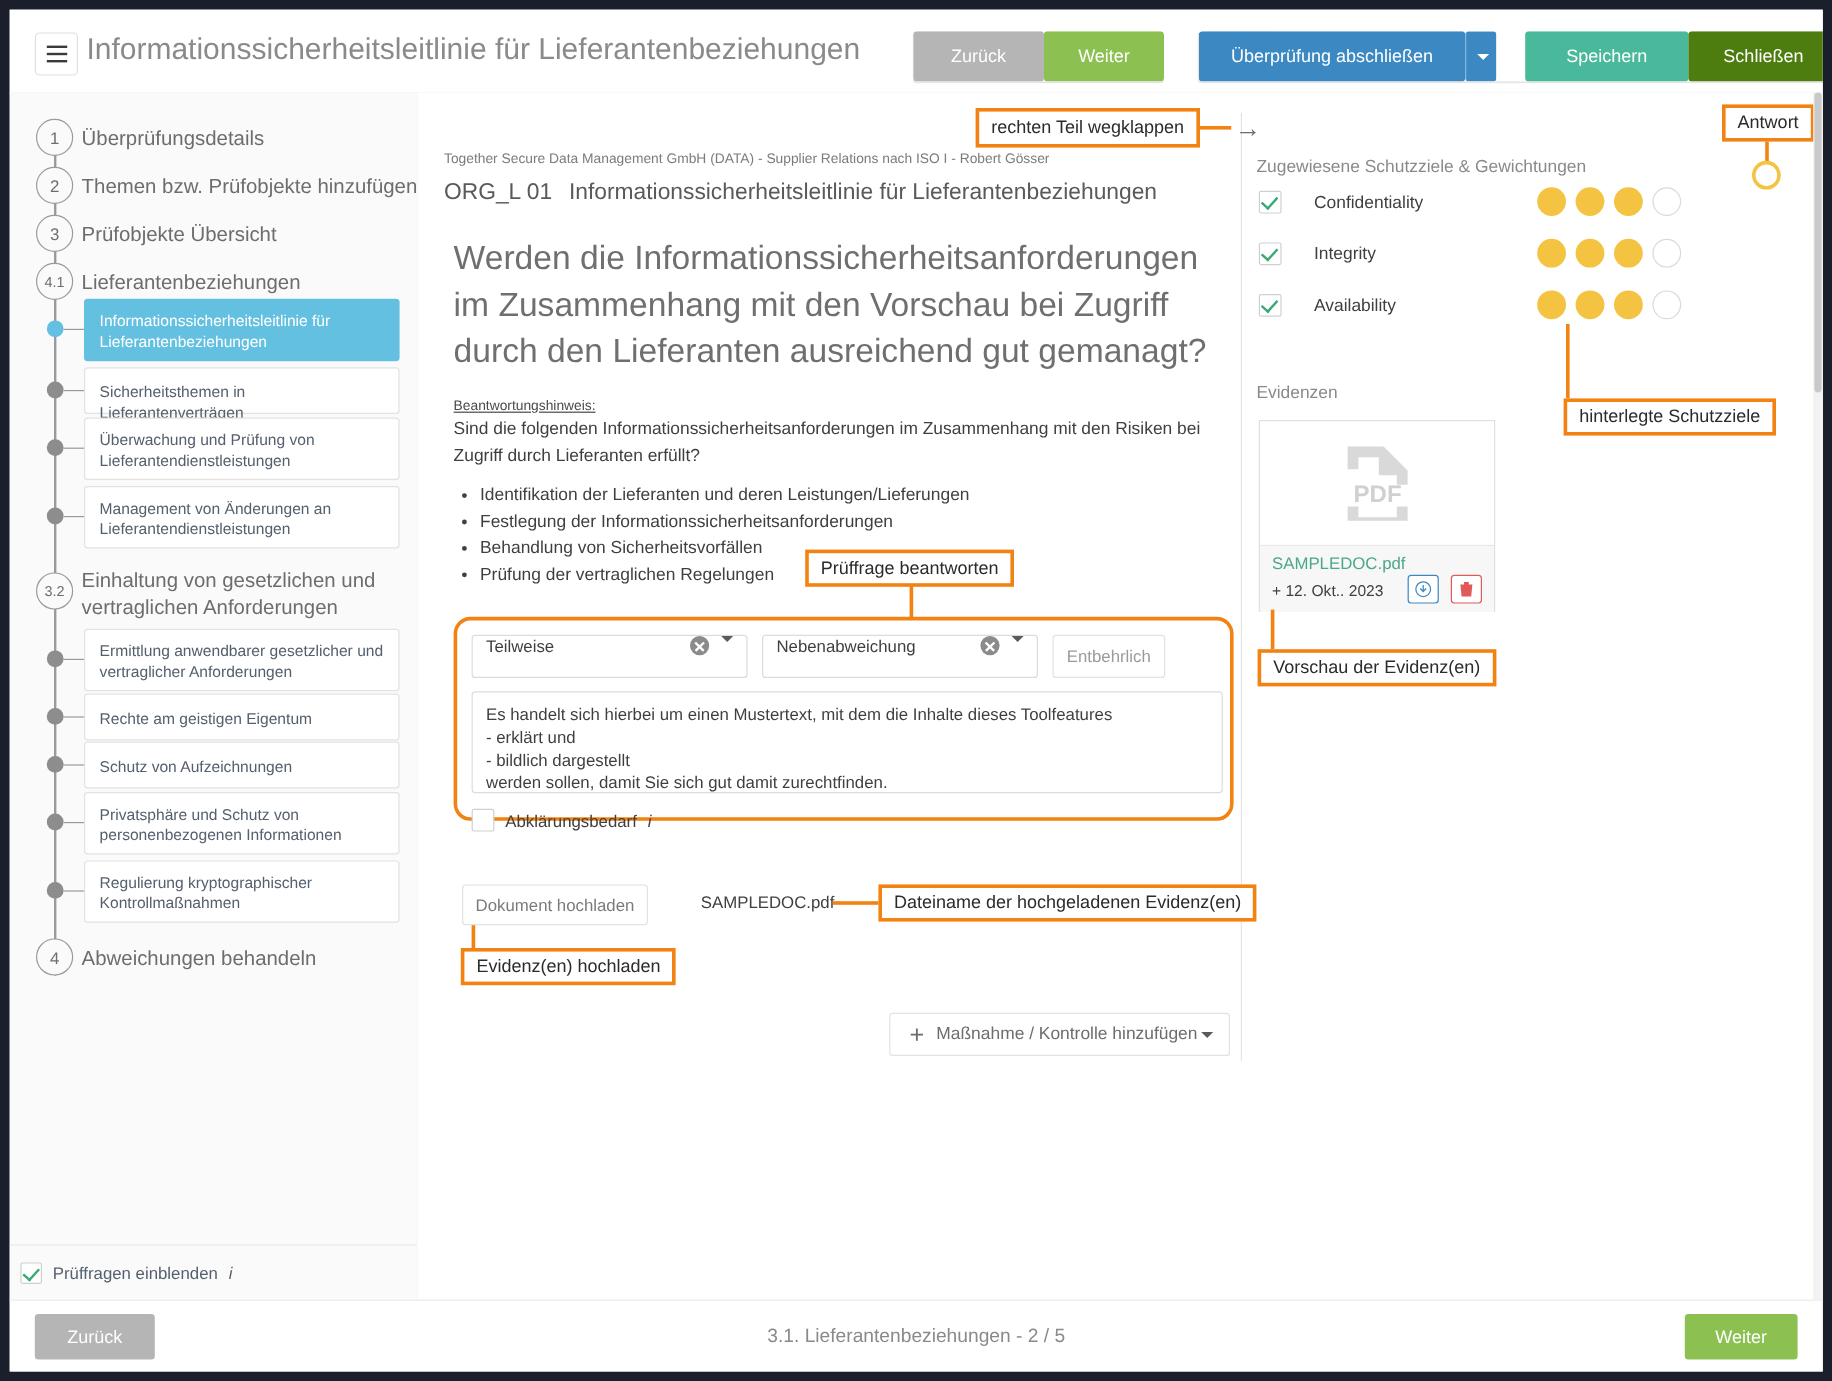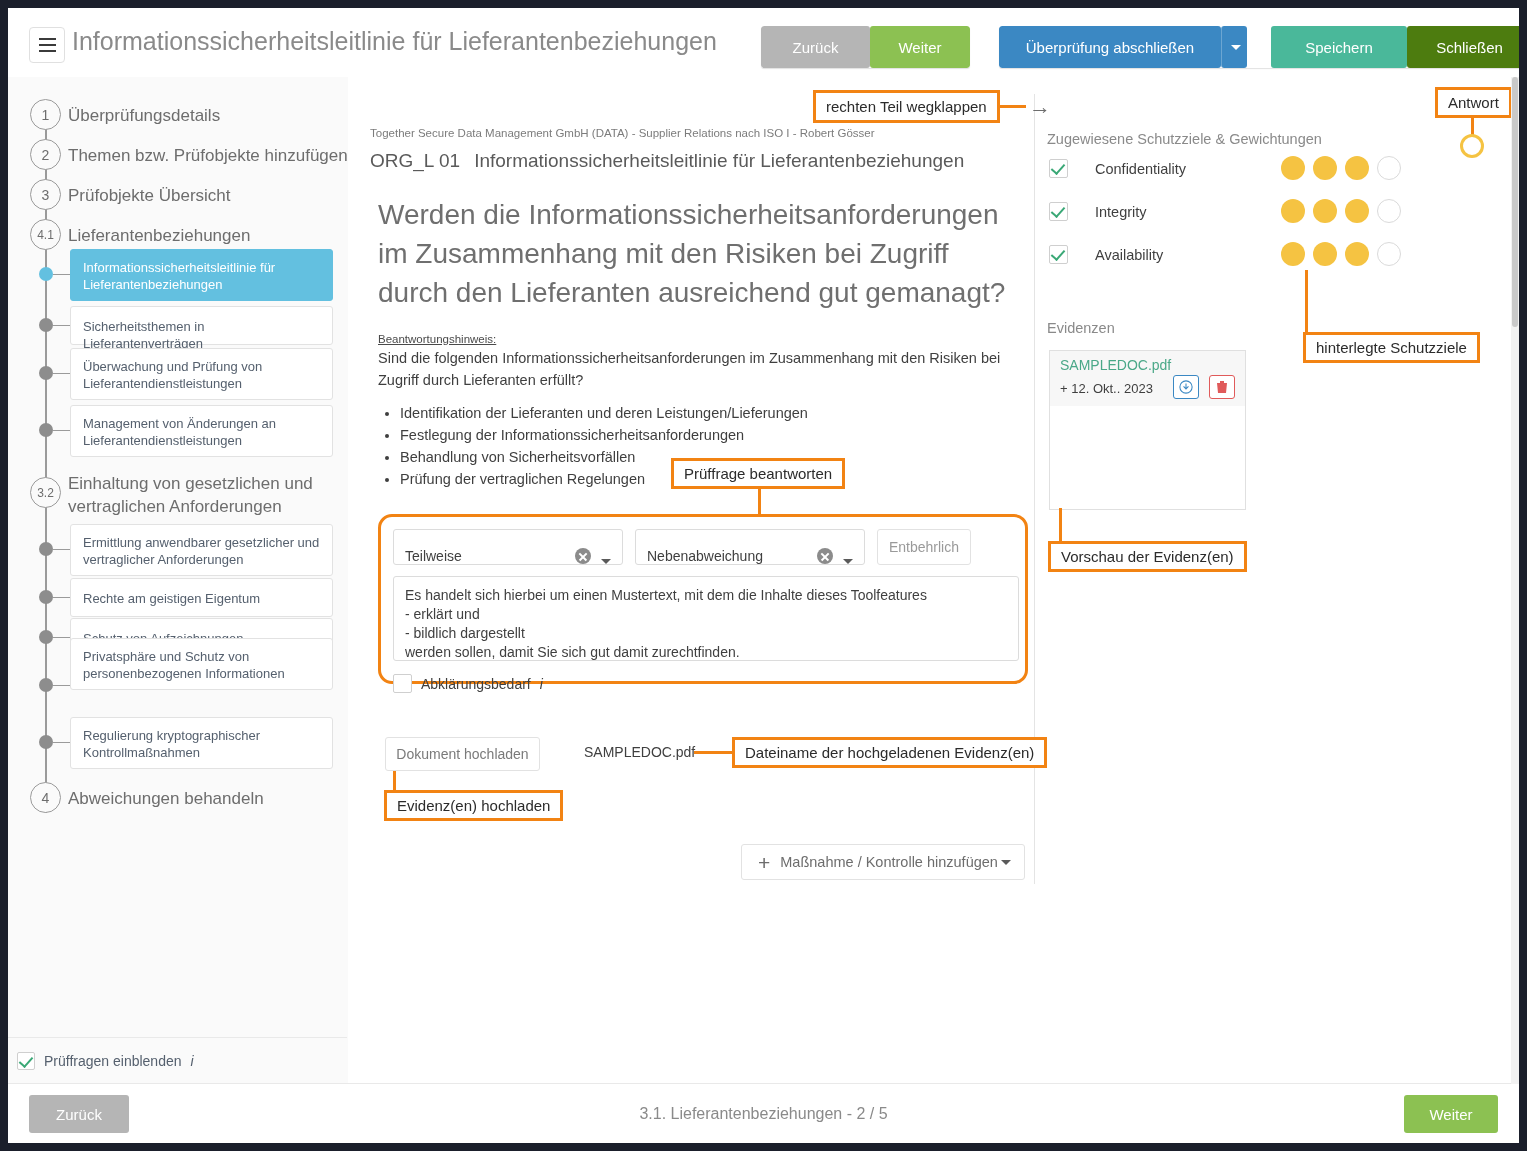--- a/index.html
+++ b/index.html
@@ -56,21 +56,21 @@
   .breadcrumb{position:absolute;left:22px;top:50px;font-size:11.5px;color:#7c7c7c;white-space:nowrap;}
   .orgline{position:absolute;left:22px;top:73px;font-size:19px;color:#5a5a5a;white-space:nowrap;}
   .orgline b{font-weight:400;margin-right:14px;}
   .question{position:absolute;left:30px;top:118px;width:630px;font-size:28px;line-height:39px;color:#6f6f6f;font-weight:400;}
   .hintlbl{position:absolute;left:30px;top:256px;font-size:11.5px;color:#4a4a4a;text-decoration:underline;}
   .hinttext{position:absolute;left:30px;top:270px;width:625px;font-size:14.5px;line-height:22px;color:#3f3f3f;}
   .bullets{position:absolute;left:30px;top:325px;margin:0;padding-left:22px;font-size:14.5px;line-height:22px;color:#3f3f3f;}
   .bullets li{margin:0;}
 
   .answerbox{position:absolute;left:30px;top:437px;width:650px;height:170px;border:3px solid #f28313;border-radius:14px;box-sizing:border-box;}
-  .sel{position:absolute;height:36px;border:1px solid #dcdcdc;border-radius:3px;background:#fff;display:flex;align-items:flex-end;box-sizing:border-box;}
+  .sel{position:absolute;height:36px;border:1px solid #dcdcdc;border-radius:3px;background:#fff;display:flex;align-items:flex-start;box-sizing:border-box;}
   .sel .txt{font-size:14px;color:#3f3f3f;padding-left:11px;flex:1;white-space:nowrap;}
   .clr{width:16px;height:16px;border-radius:50%;background:#8b8b8b;position:relative;margin-right:10px;flex:none;}
   .clr:before,.clr:after{content:"";position:absolute;left:3px;top:7.5px;width:10px;height:1.6px;background:#fff;}
   .clr:before{transform:rotate(45deg);}
   .clr:after{transform:rotate(-45deg);}
   .caret{width:0;height:0;border-left:5px solid transparent;border-right:5px solid transparent;border-top:5px solid #5a5a5a;margin-right:11px;flex:none;}
   .ghostbtn{position:absolute;height:36px;border:1px solid #e2e2e2;border-radius:3px;background:#fff;display:flex;align-items:center;justify-content:center;
     font-size:14px;color:#9a9a9a;box-sizing:border-box;}
   .ta{position:absolute;left:12px;top:59px;width:626px;height:85px;border:1px solid #dcdcdc;border-radius:3px;background:#fff;box-sizing:border-box;
     padding:9px 11px;font-size:14px;line-height:19px;color:#3f3f3f;white-space:pre-line;overflow:hidden;}
@@ -194,21 +194,21 @@
     <div class="dot" style="top:513px"></div>
     <div class="connector" style="top:520px"></div>
     <div class="card" style="top:501px;height:39px;padding-top:11px">Rechte am geistigen Eigentum</div>
 
     <div class="dot" style="top:553px"></div>
     <div class="connector" style="top:560px"></div>
     <div class="card" style="top:541px;height:39px;padding-top:11px">Schutz von Aufzeichnungen</div>
 
     <div class="dot" style="top:601px"></div>
     <div class="connector" style="top:608px"></div>
-    <div class="card" style="top:561px;height:52px">Privatsphäre und Schutz von personenbezogenen Informationen</div>
+    <div class="card" style="top:583px;height:52px">Privatsphäre und Schutz von personenbezogenen Informationen</div>
 
     <div class="dot" style="top:658px"></div>
     <div class="connector" style="top:665px"></div>
     <div class="card" style="top:640px;height:52px">Regulierung kryptographischer Kontrollmaßnahmen</div>
 
     <div class="circ" style="top:705px">
         <span>4</span>
       </div>
     <div class="steplabel" style="top:710px">Abweichungen behandeln</div>
 
@@ -217,21 +217,21 @@
       <span>Prüffragen einblenden</span>
       <span class="ital">i</span>
     </div>
   </div>
 
   <div class="main">
     <div class="breadcrumb">Together Secure Data Management GmbH (DATA) - Supplier Relations nach ISO I - Robert Gösser</div>
     <div class="orgline">
       <b>ORG_L 01</b><span>Informationssicherheitsleitlinie für Lieferantenbeziehungen</span>
     </div>
-    <div class="question">Werden die Informationssicherheitsanforderungen im Zusammenhang mit den Risiken bei Zugriff durch den Lieferanten ausreichend gut gemanagt?</div>
+    <div class="question">Werden die Informationssicherheitsanforderungen im Zusammenhang mit den Vorschau bei Zugriff durch den Lieferanten ausreichend gut gemanagt?</div>
     <div class="hintlbl">Beantwortungshinweis:</div>
     <div class="hinttext">Sind die folgenden Informationssicherheitsanforderungen im Zusammenhang mit den Risiken bei Zugriff durch Lieferanten erfüllt?</div>
     <ul class="bullets">
       <li>Identifikation der Lieferanten und deren Leistungen/Lieferungen</li>
       <li>Festlegung der Informationssicherheitsanforderungen</li>
       <li>Behandlung von Sicherheitsvorfällen</li>
       <li>Prüfung der vertraglichen Regelungen</li>
     </ul>
 
     <div class="answerbox">
@@ -299,20 +299,27 @@
     <div class="weights" style="left:933px;top:165px">
       <span class="w"></span>
       <span class="w"></span>
       <span class="w"></span>
       <span class="w off"></span>
     </div>
 
     <div class="rplbl" style="left:699px;top:243px">Evidenzen</div>
 
     <div class="evcard" style="left:701px;top:273px">
+      <div class="evthumb">
+        <svg width="62" height="66" viewBox="0 0 62 66" aria-hidden="true">
+          <path d="M6 2h30l20 20v12h-9V26H32V11H15v10H6z" fill="#d9d9d9"></path>
+          <path d="M6 52h9v9h32v-9h9v12H6z" fill="#d9d9d9"></path>
+          <text x="31" y="48" font-family="Liberation Sans, sans-serif" font-size="20" font-weight="bold" fill="#d0d0d0" text-anchor="middle">PDF</text>
+        </svg>
+      </div>
       <div class="evmeta">
         <div class="evname">SAMPLEDOC.pdf</div>
         <div class="evdate">+ 12. Okt.. 2023</div>
         <div class="evbtn evdl">
           <svg width="14" height="14" viewBox="0 0 16 16">
               <circle cx="8" cy="8" r="7" fill="none" stroke="#3b88c3" stroke-width="1.2"></circle>
               <path d="M8 4v6M5.2 7.4L8 10.2l2.8-2.8" fill="none" stroke="#3b88c3" stroke-width="1.2"></path>
             </svg>
         </div>
         <div class="evbtn evdel">

